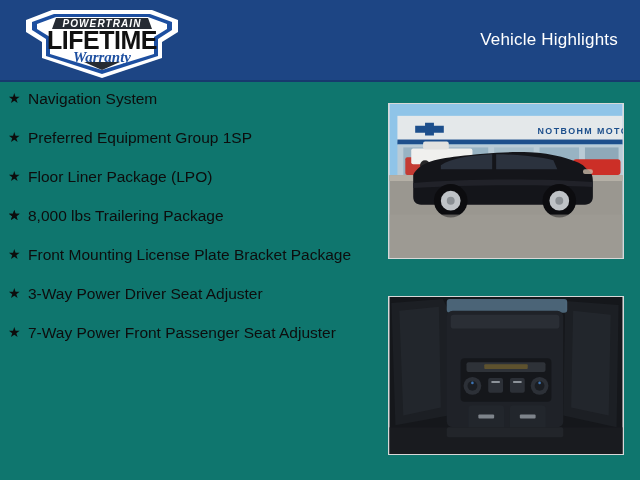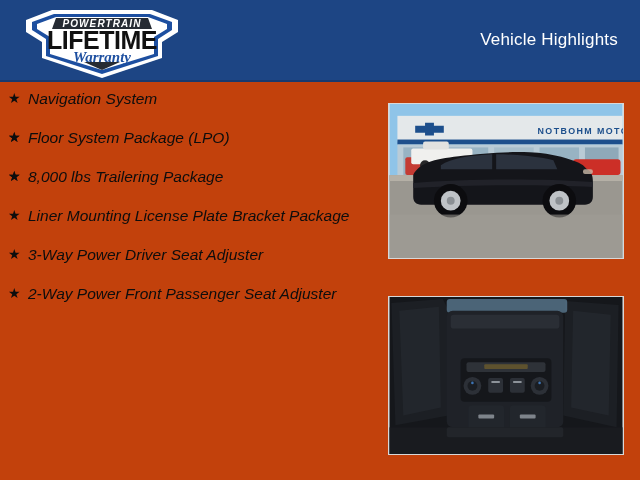--- a/index.html
+++ b/index.html
@@ -10,21 +10,21 @@
     height: 480px;
     overflow: hidden;
     background: #ffffff;
     font-family: "Liberation Sans", sans-serif;
   }
 
   #page {
     position: relative;
     width: 640px;
     height: 480px;
-    background: #c2410c;
+    background: #0f766e;
   }
 
   
   .header {
     position: absolute;
     left: 0; top: 0;
     width: 640px;
     height: 82px;
     background: #1d4584;
     border-bottom: 2px solid #17396e;
@@ -94,21 +94,21 @@
 
   .bullet-star {
     position: absolute;
     left: 8px;
     top: 0px;
     font-size: 14px;
     line-height: 21px;
     color: #0d0d0d;
   }
 
-  .highlight-label { display: inline; font-style: italic; }
+  .highlight-label { display: inline; }
 
   
   .photo-frame {
     position: absolute;
     border: 1px solid #d8d8d8;
     background: #e9e9e9;
     overflow: hidden;
   }
   #photo-exterior { left: 388px; top: 103px; width: 236px; height: 156px; }
   #photo-interior { left: 388px; top: 296px; width: 236px; height: 159px; }
@@ -142,43 +142,44 @@
     <div class="header-title">Vehicle Highlights</div>
   </div>
 
   <ul class="highlights">
     <li class="highlight-item">
       <span class="bullet-star">★</span>
       <span class="highlight-label">Navigation System</span>
     </li>
     <li class="highlight-item">
       <span class="bullet-star">★</span>
-    </li>
-    <li class="highlight-item">
-      <span class="bullet-star">★</span>
-      <span class="highlight-label">Floor System Package (LPO)</span>
+      <span class="highlight-label">Preferred Equipment Group 1SP</span>
+    </li>
+    <li class="highlight-item">
+      <span class="bullet-star">★</span>
+      <span class="highlight-label">Floor Liner Package (LPO)</span>
     </li>
     <li class="highlight-item">
       <span class="bullet-star">★</span>
     </li>
     <li class="highlight-item">
       <span class="bullet-star">★</span>
       <span class="highlight-label">8,000 lbs Trailering Package</span>
     </li>
     <li class="highlight-item">
       <span class="bullet-star">★</span>
-      <span class="highlight-label">Liner Mounting License Plate Bracket Package</span>
+      <span class="highlight-label">Front Mounting License Plate Bracket Package</span>
     </li>
     <li class="highlight-item">
       <span class="bullet-star">★</span>
       <span class="highlight-label">3-Way Power Driver Seat Adjuster</span>
     </li>
     <li class="highlight-item">
       <span class="bullet-star">★</span>
-      <span class="highlight-label">2-Way Power Front Passenger Seat Adjuster</span>
+      <span class="highlight-label">7-Way Power Front Passenger Seat Adjuster</span>
     </li>
   </ul>
 
   <div class="photo-frame" id="photo-exterior">
     <svg viewBox="0 0 236 156" xmlns="http://www.w3.org/2000/svg" aria-hidden="true">
       <rect x="0" y="0" width="236" height="156" fill="#8fc4e8"></rect>
 
       <rect x="8" y="12" width="228" height="26" fill="#e4e8ea"></rect>
       <rect x="8" y="36" width="228" height="5" fill="#1d4f8c"></rect>
       <rect x="8" y="41" width="228" height="34" fill="#b9cbd6"></rect>

